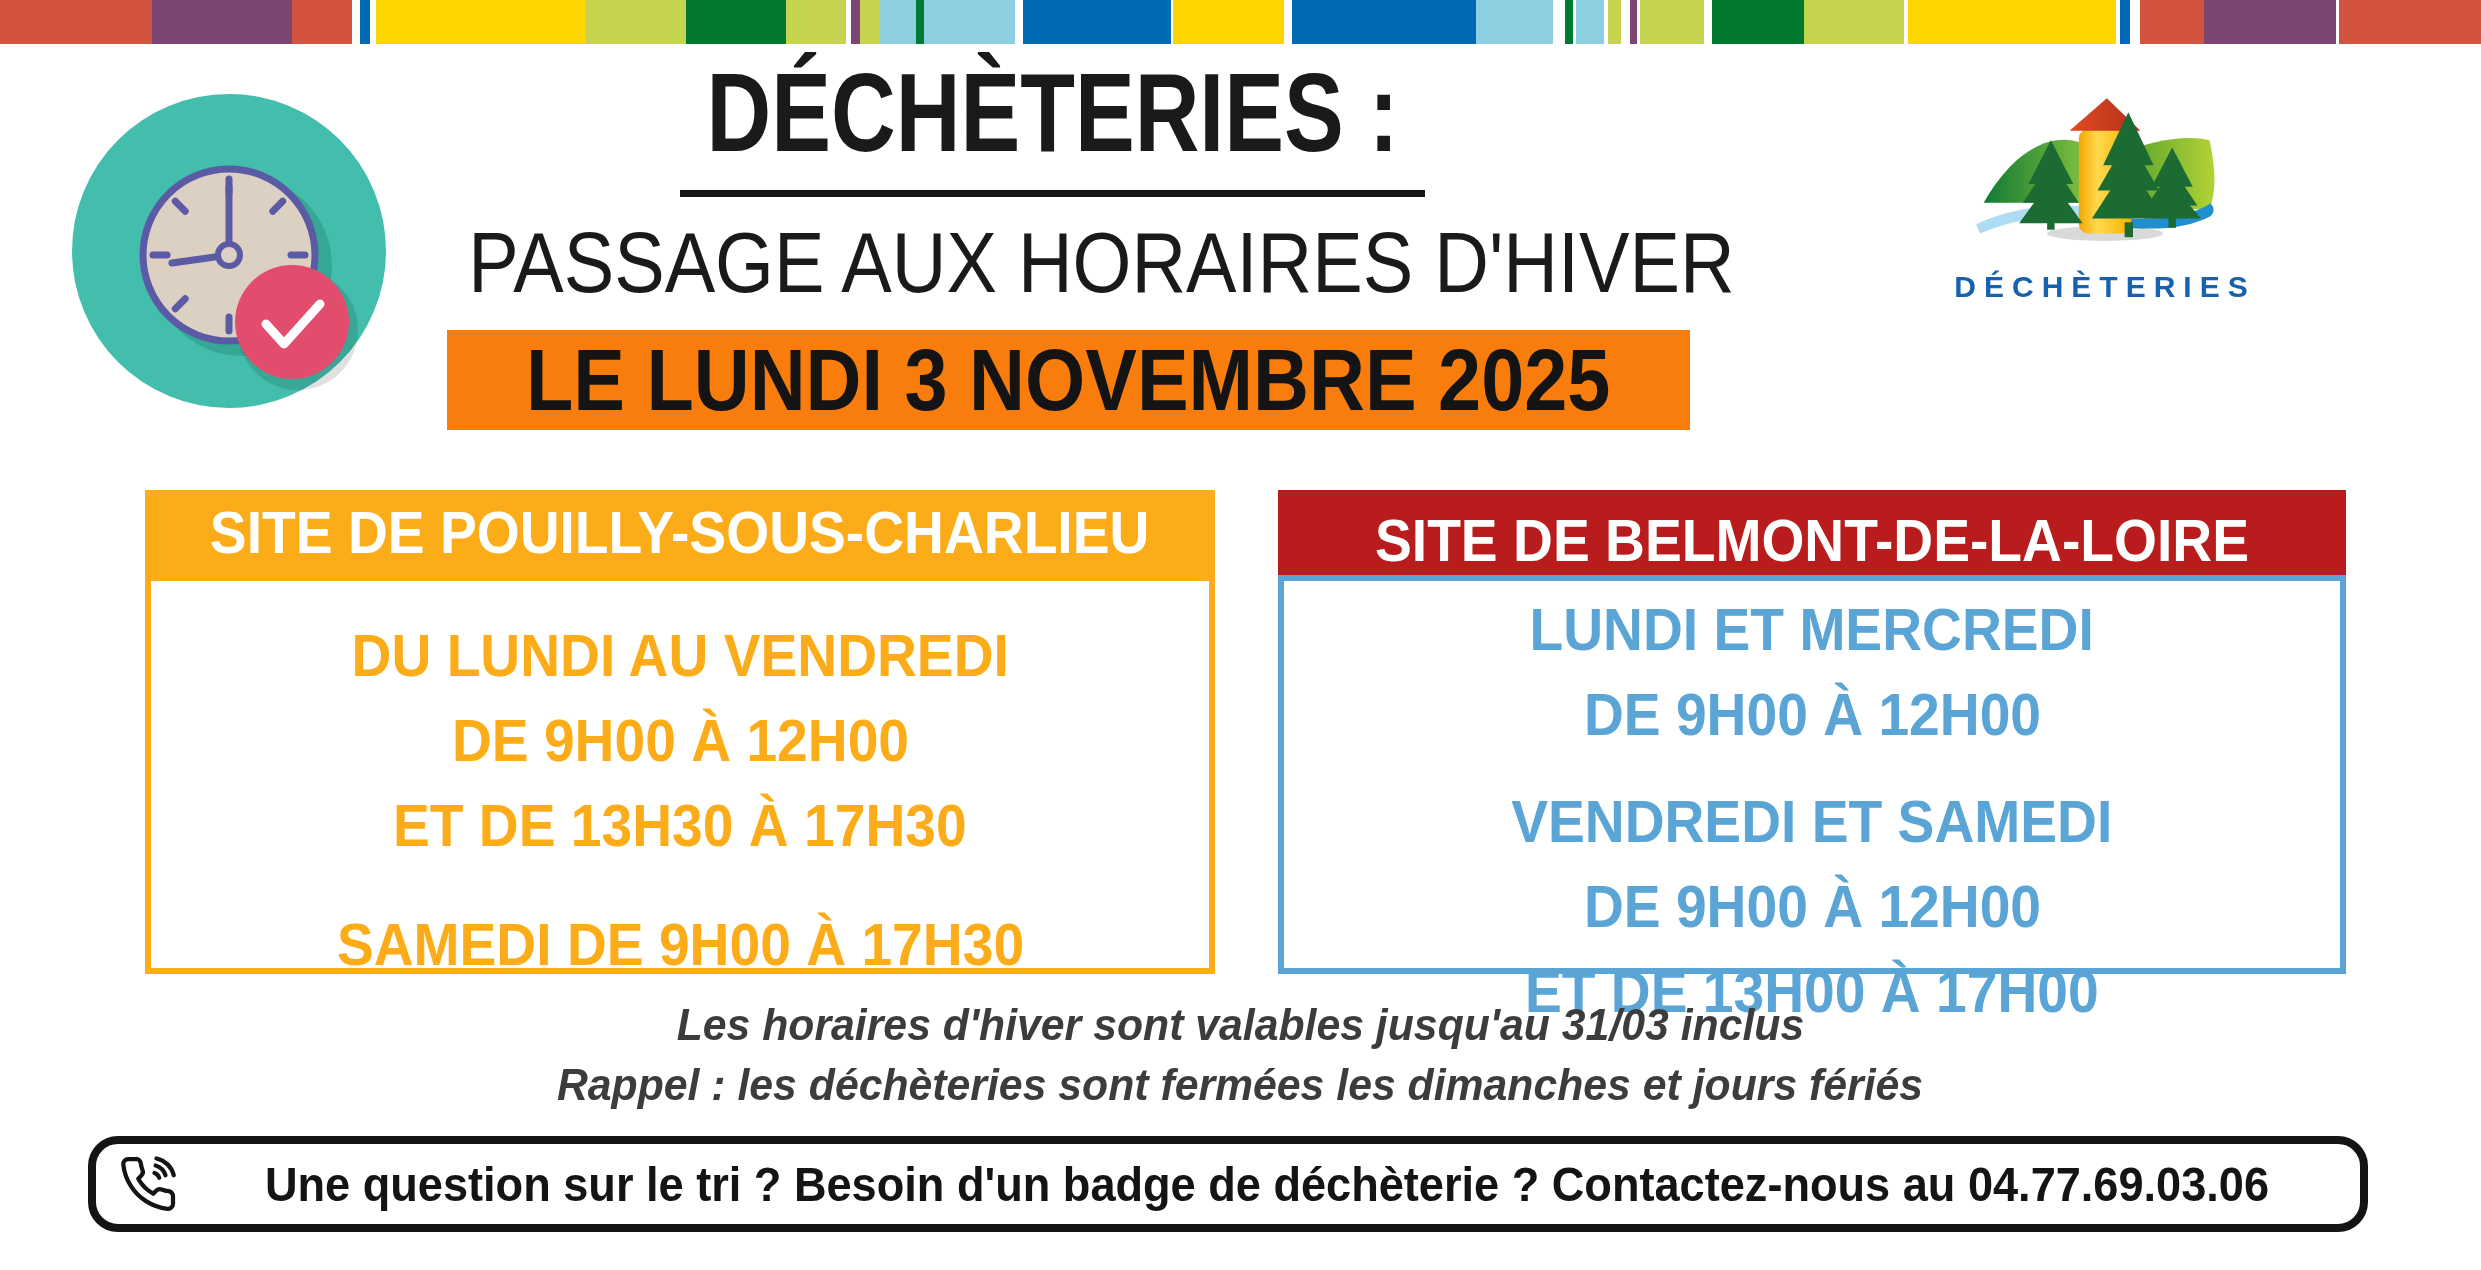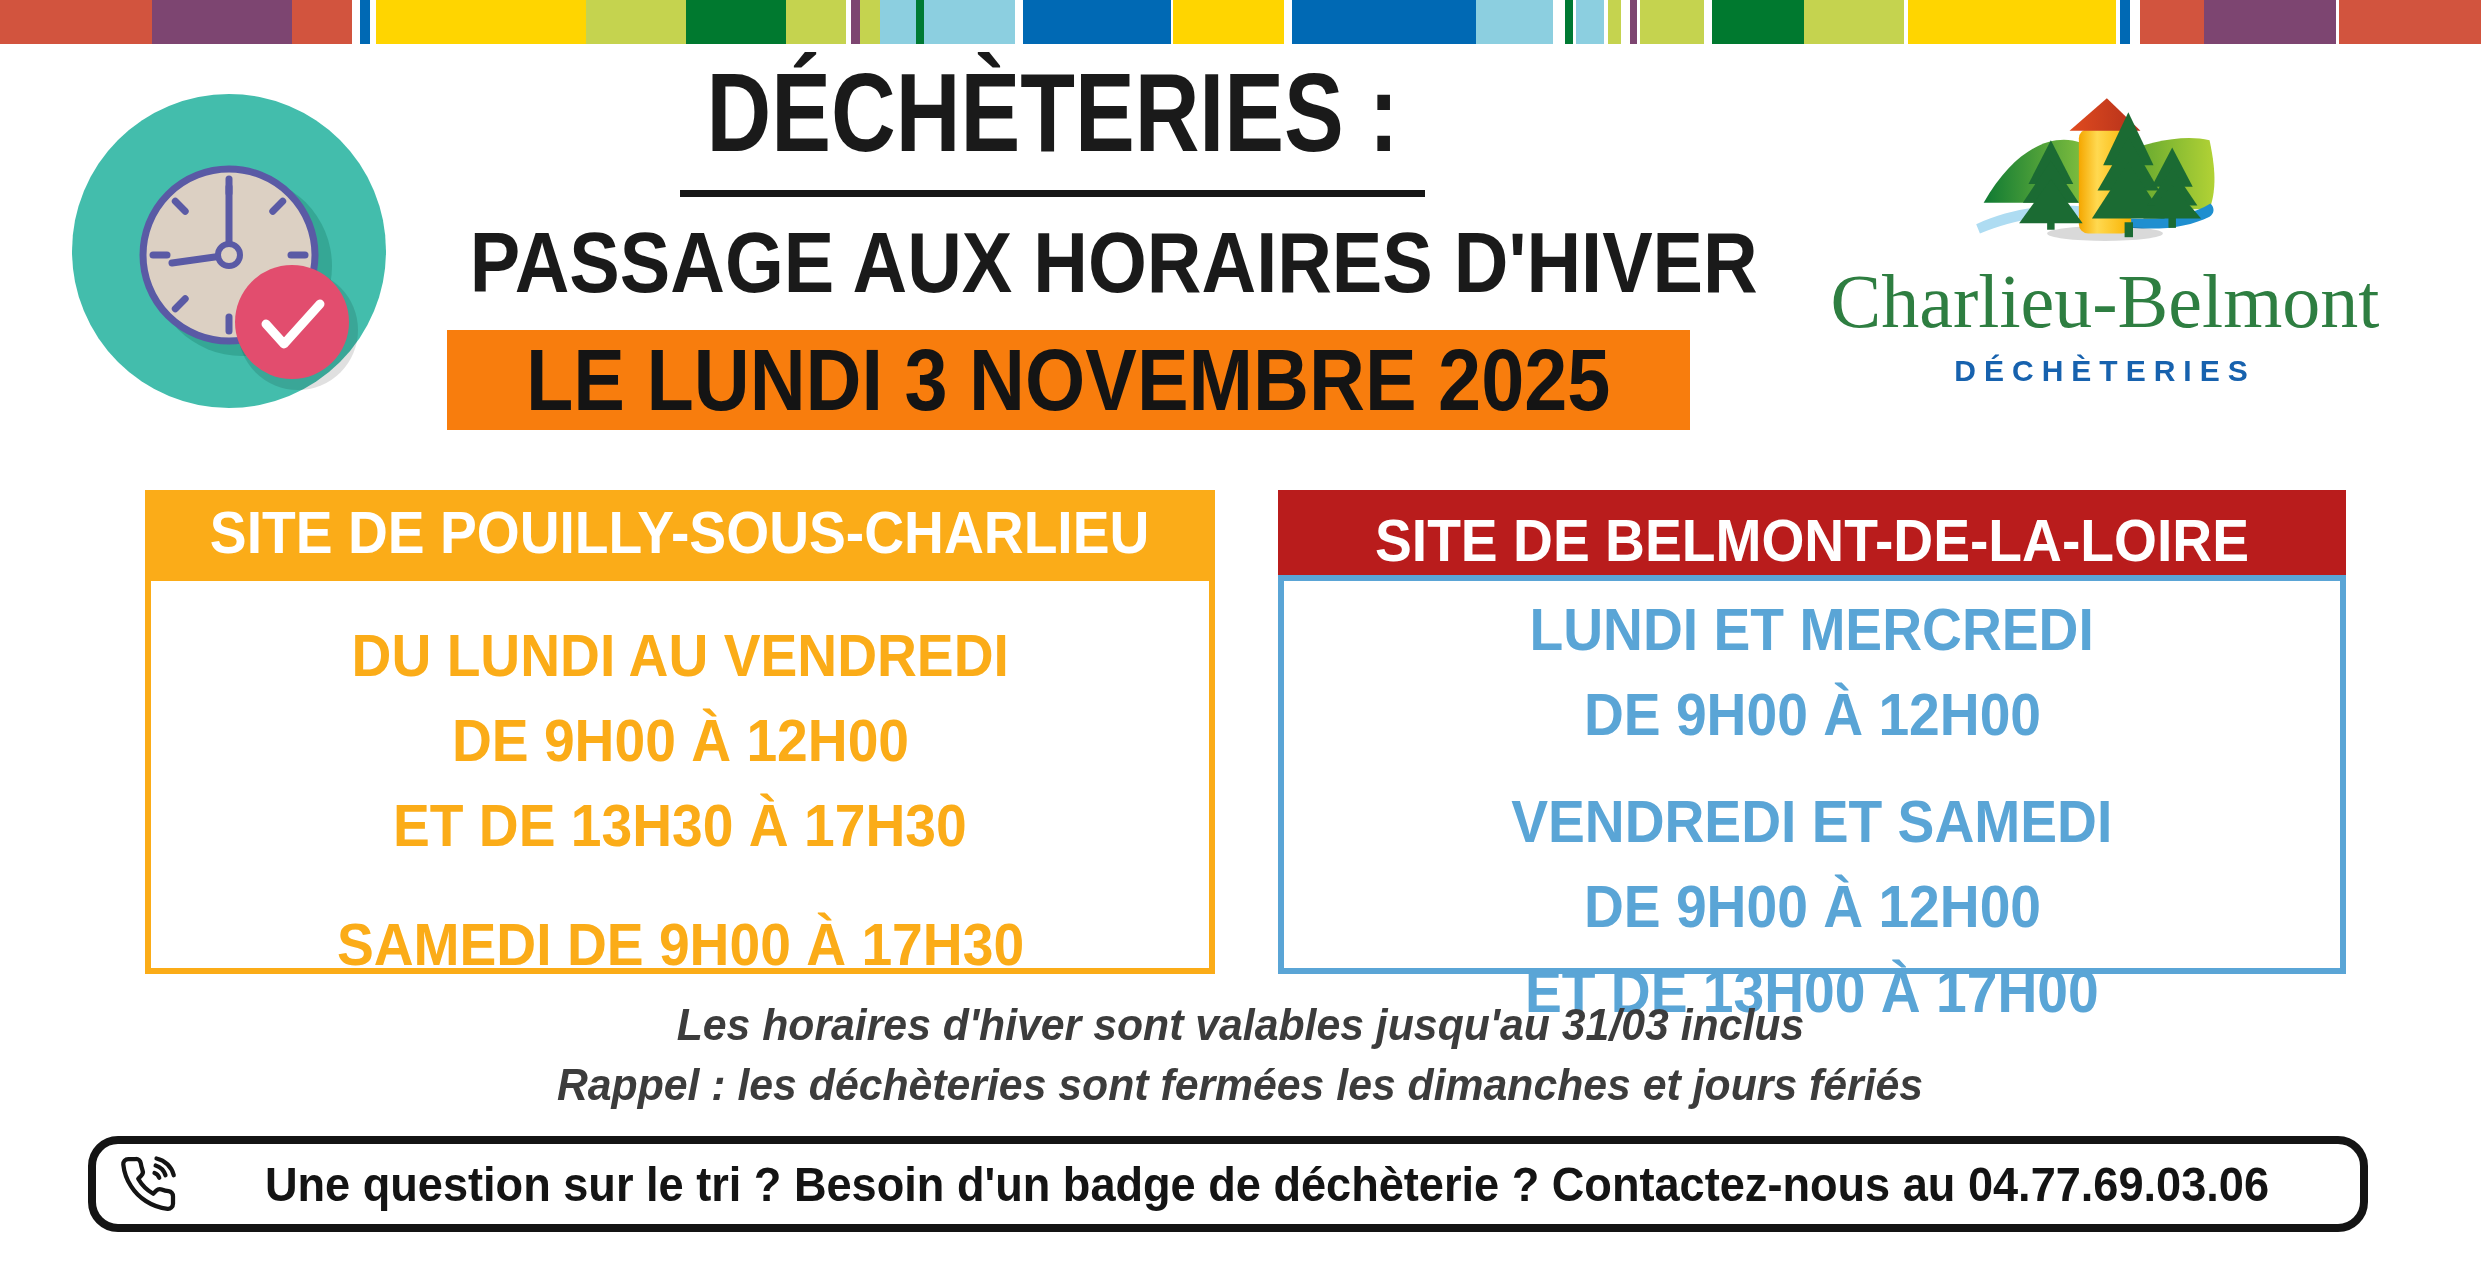--- a/index.html
+++ b/index.html
@@ -15,21 +15,21 @@
   .cond{display:inline-block;transform:scaleX(0.88);transform-origin:center;white-space:nowrap;}
 
   
   .clock-badge{position:absolute;left:70px;top:92px;width:318px;height:318px;}
 
   
   .title-wrap{position:absolute;left:382px;top:48px;width:1340px;text-align:center;}
   .main-title{font-size:112px;font-weight:bold;line-height:130px;}
   .main-title .cond{transform:scaleX(0.80);}
   .title-underline{width:745px;height:7px;background:#161616;margin:12px auto 18px auto;}
-  .subtitle{font-size:86px;font-weight:bold;line-height:94px;}
+  .subtitle{font-size:86px;font-weight:normal;line-height:94px;}
 
   .date-banner{position:absolute;left:447px;top:330px;width:1243px;height:100px;background:#F87D0D;
     display:flex;align-items:center;justify-content:center;}
   .date-banner .cond{font-size:88px;font-weight:bold;color:#141414;}
 
   
   .logo{position:absolute;left:1765px;top:86px;width:680px;text-align:center;}
   .logo-name{font-family:"Liberation Serif",serif;font-size:76px;color:#2E7E41;line-height:82px;margin-top:2px;}
   .logo-sub{font-size:30px;font-weight:bold;color:#1762AE;letter-spacing:8px;margin-top:12px;}
 
@@ -190,21 +190,20 @@
         <rect x="171" y="146" width="9" height="16"></rect>
         <polygon points="175,28 148,85 202,85"></polygon>
         <polygon points="175,55 142,112 208,112"></polygon>
         <polygon points="175,82 136,142 214,142"></polygon>
         <rect x="218" y="138" width="8" height="14"></rect>
         <polygon points="222,66 200,108 244,108"></polygon>
         <polygon points="222,88 195,128 249,128"></polygon>
         <polygon points="222,106 191,142 253,142"></polygon>
       </g>
     </svg>
-    <div class="logo-name">Charlieu-Belmont</div>
     <div class="logo-sub">DÉCHÈTERIES</div>
   </div>
 
   <div class="site-box left">
     <div class="site-header">
       <span class="cond">SITE DE POUILLY-SOUS-CHARLIEU</span>
     </div>
     <div class="site-body">
       <div class="sched-line"><span class="cond">DU LUNDI AU VENDREDI</span></div>
       <div class="sched-line"><span class="cond">DE 9H00 À 12H00</span></div>

